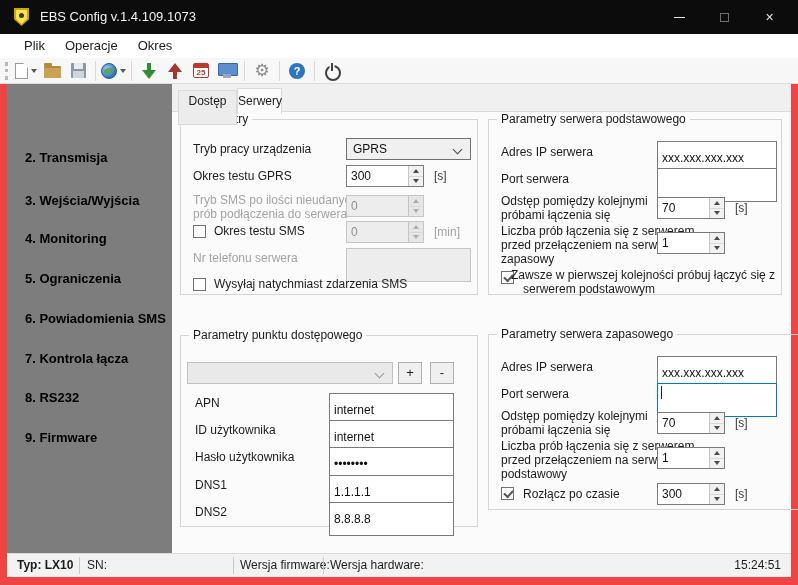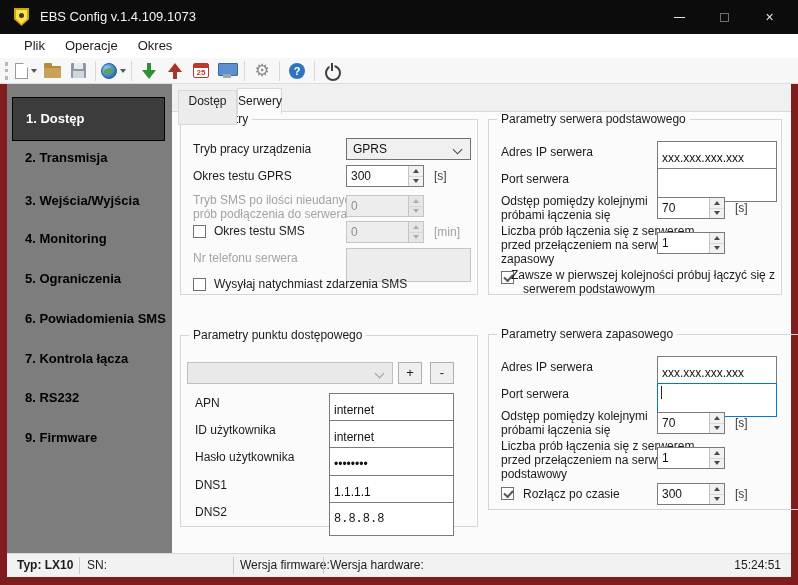--- a/index.html
+++ b/index.html
@@ -1,17 +1,17 @@
 <!DOCTYPE html>
 <html><head>
 <meta charset="utf-8">
 <style>
   * { margin:0; padding:0; box-sizing:border-box; }
   html,body { width:798px; height:585px; font-family:"Liberation Sans",sans-serif; }
-  .window { position:relative; width:798px; height:585px; background:#7f1d1d; overflow:hidden; }
+  .window { position:relative; width:798px; height:585px; background:#ef4444; overflow:hidden; }
 
   
   .titlebar { position:absolute; left:0; top:0; width:798px; height:34px; background:#0c0c0c; }
   .app-icon { position:absolute; left:14px; top:8px; width:15px; height:18px; }
   .shield-outer { position:absolute; left:0; top:0; width:15px; height:18px; background:#c9a50e;
     clip-path:polygon(0 0,100% 0,100% 62%,50% 100%,0 62%); }
   .shield-inner { position:absolute; left:2px; top:2px; width:11px; height:14px; background:#ffe14d;
     clip-path:polygon(0 0,100% 0,100% 62%,50% 100%,0 62%); }
   .shield-dot { position:absolute; left:5px; top:5px; width:5px; height:5px; border-radius:50%; background:#3a3a3a; }
   .title-text { position:absolute; left:40px; top:0; height:34px; line-height:34px; color:#f2f2f2; font-size:13px; }
@@ -179,21 +179,20 @@
       </span>
     <span class="tsep"></span>
     <span class="tbtn">
         <span class="ico-power"></span>
       </span>
   </div>
 
   <div class="body">
 
     <div class="sidebar">
-      <div class="side-sel">1. Dostęp</div>
       <div class="side-item" style="top:66px">2. Transmisja</div>
       <div class="side-item" style="top:109px">3. Wejścia/Wyjścia</div>
       <div class="side-item" style="top:147px">4. Monitoring</div>
       <div class="side-item" style="top:187px">5. Ograniczenia</div>
       <div class="side-item" style="top:227px">6. Powiadomienia SMS</div>
       <div class="side-item" style="top:267px">7. Kontrola łącza</div>
       <div class="side-item" style="top:306px">8. RS232</div>
       <div class="side-item" style="top:346px">9. Firmware</div>
     </div>
 
@@ -257,21 +256,21 @@
           <span class="sqbtn" style="left:249px;top:26px">-</span>
           <span class="lbl" style="left:14px;top:60px">APN</span>
           <input class="tb" style="left: 148px; top: 57px; width: 125px;" value="internet">
           <span class="lbl" style="left:14px;top:87px">ID użytkownika</span>
           <input class="tb" style="left: 148px; top: 84px; width: 125px;" value="internet">
           <span class="lbl" style="left:14px;top:114px">Hasło użytkownika</span>
           <input class="tb" style="left: 148px; top: 111px; width: 125px;" value="••••••••">
           <span class="lbl" style="left:14px;top:142px">DNS1</span>
           <input class="tb" style="left: 148px; top: 139px; width: 125px;" value="1.1.1.1">
           <span class="lbl" style="left:14px;top:169px">DNS2</span>
-          <input class="tb" style="left: 148px; top: 166px; width: 125px; font-family: Liberation Mono, monospace;" value="8.8.8.8">
+          <input class="tb" style="left: 148px; top: 166px; width: 125px;" value="8.8.8.8">
         </div>
 
         <div class="grp" style="left:316px;top:7px;width:294px;height:176px">
           <span class="gtitle">Parametry serwera podstawowego</span>
           <span class="lbl" style="left:12px;top:25px">Adres IP serwera</span>
           <input class="tb" style="left: 168px; top: 21px; width: 120px;" value="xxx.xxx.xxx.xxx">
           <span class="lbl" style="left:12px;top:52px">Port serwera</span>
           <input class="tb" style="left: 168px; top: 48px; width: 120px;" value="">
           <span class="lbl" style="left:12px;top:74px">Odstęp pomiędzy kolejnymi</span>
           <span class="lbl" style="left:12px;top:88px">próbami łączenia się</span>

